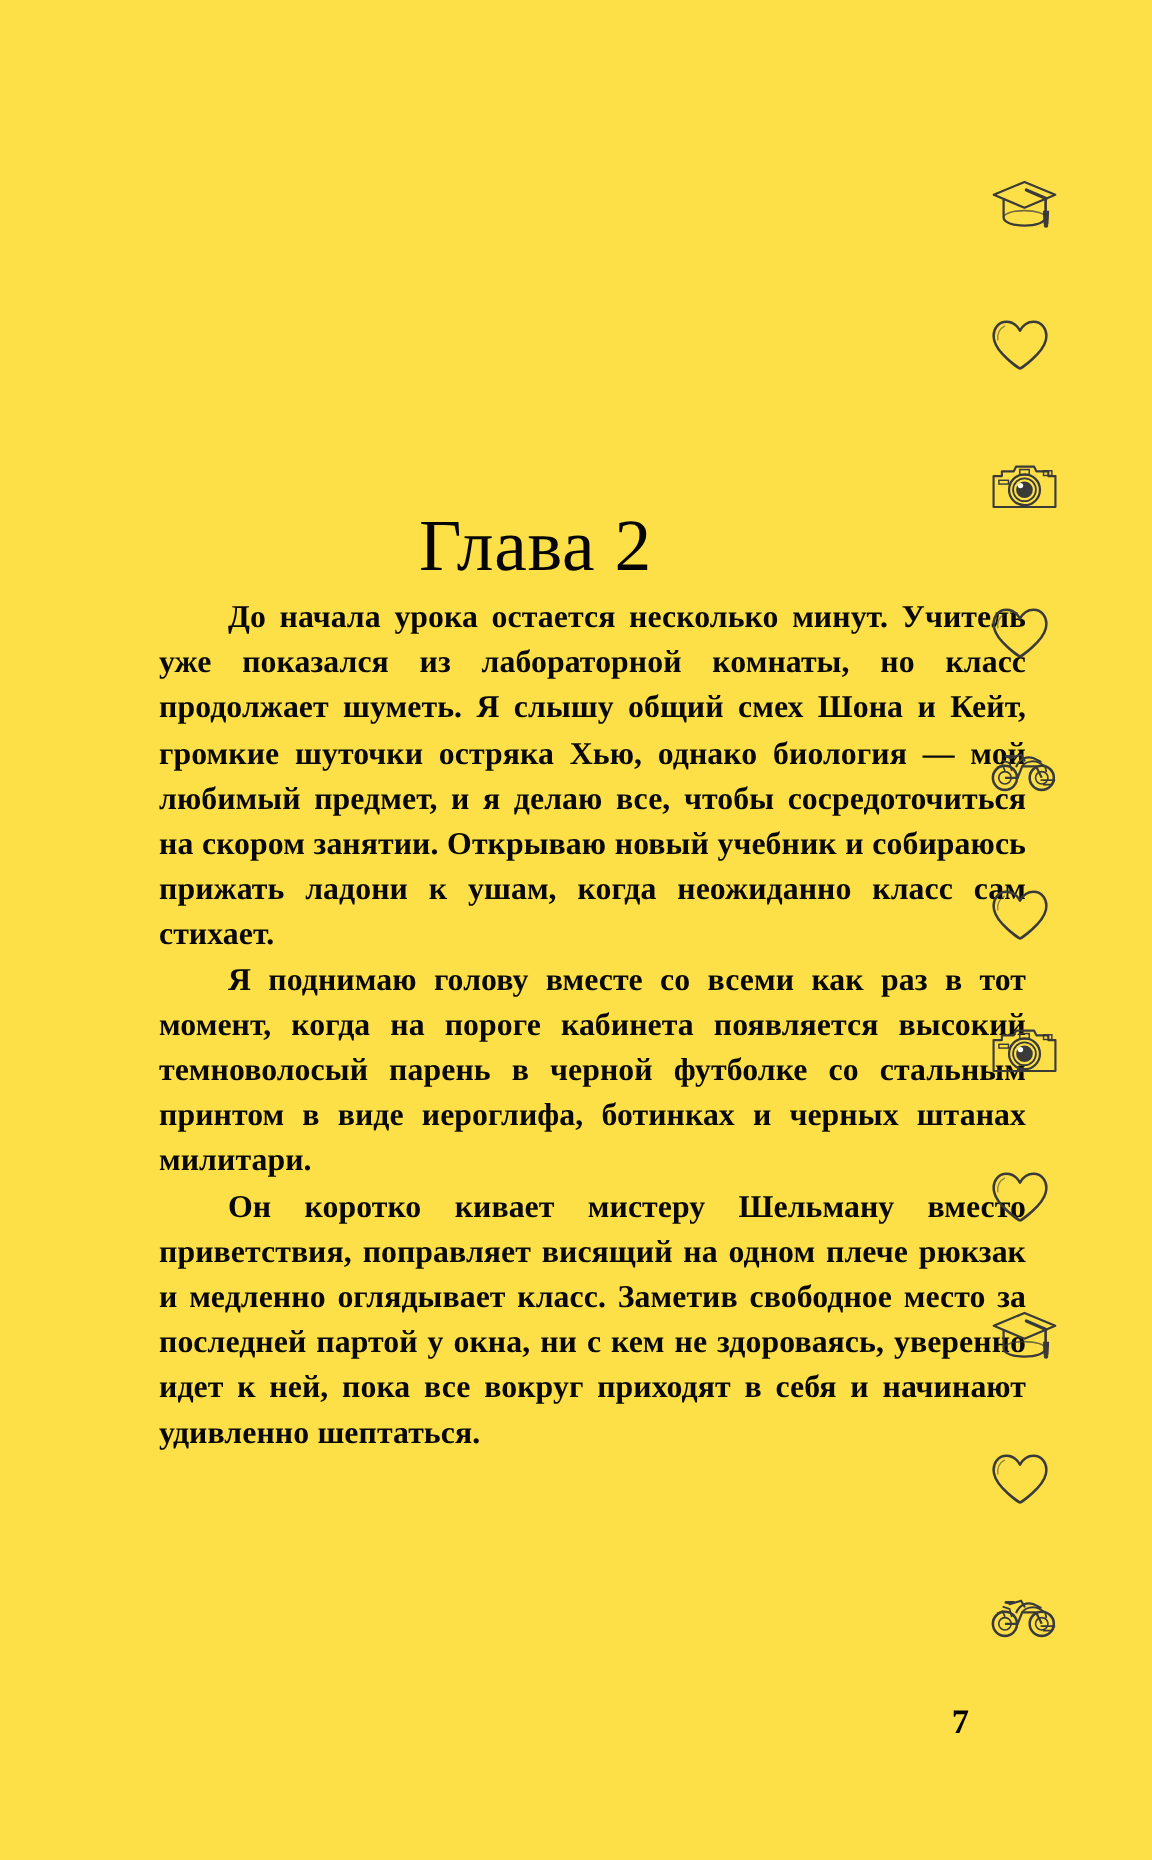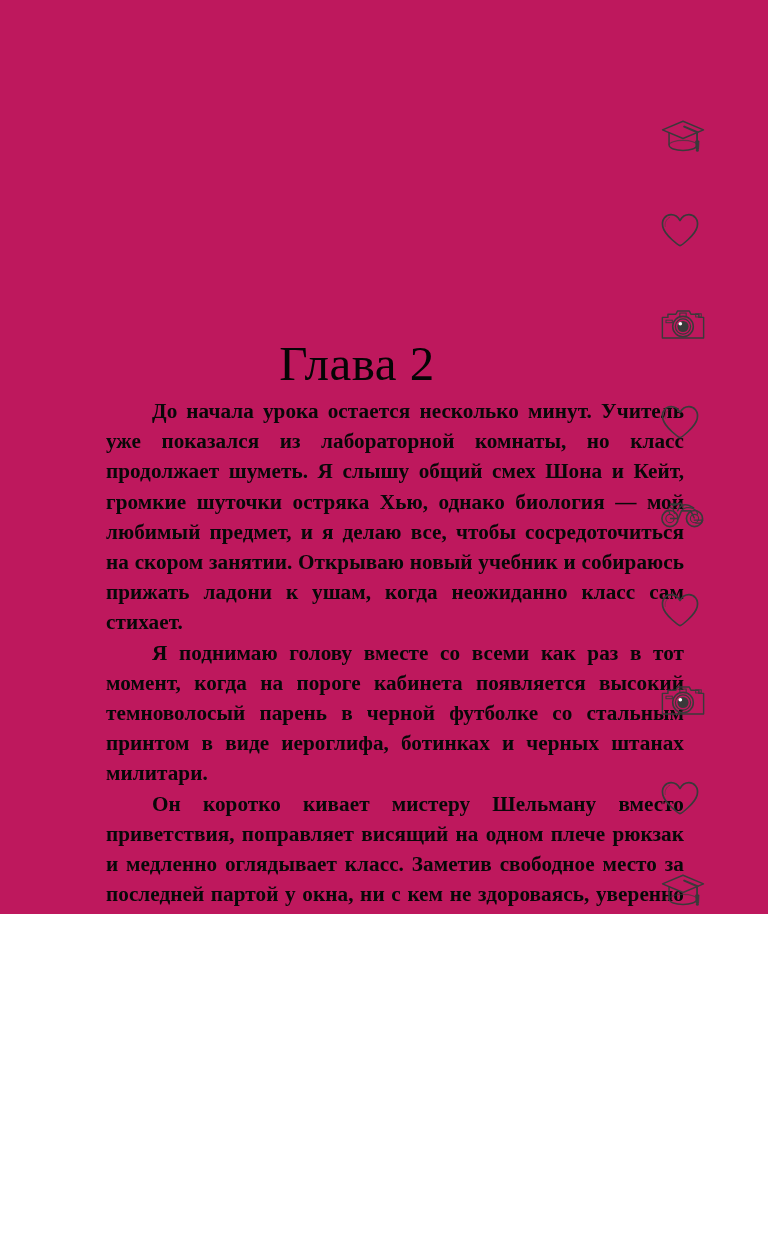--- a/index.html
+++ b/index.html
@@ -8,22 +8,22 @@
     background: #ffffff;
   }
   body {
     font-family: "Liberation Serif", "DejaVu Serif", serif;
     color: #000000;
     -webkit-font-smoothing: none;
   }
   #page {
     position: relative;
     width: 768px;
-    height: 914px;
-    background: #be185d;
+    height: 1240px;
+    background: #fde047;
     overflow: hidden;
   }
 
   
   #chapter-title {
     position: absolute;
     left: 68px;
     top: 306px;
     width: 578px;
     text-align: center;

